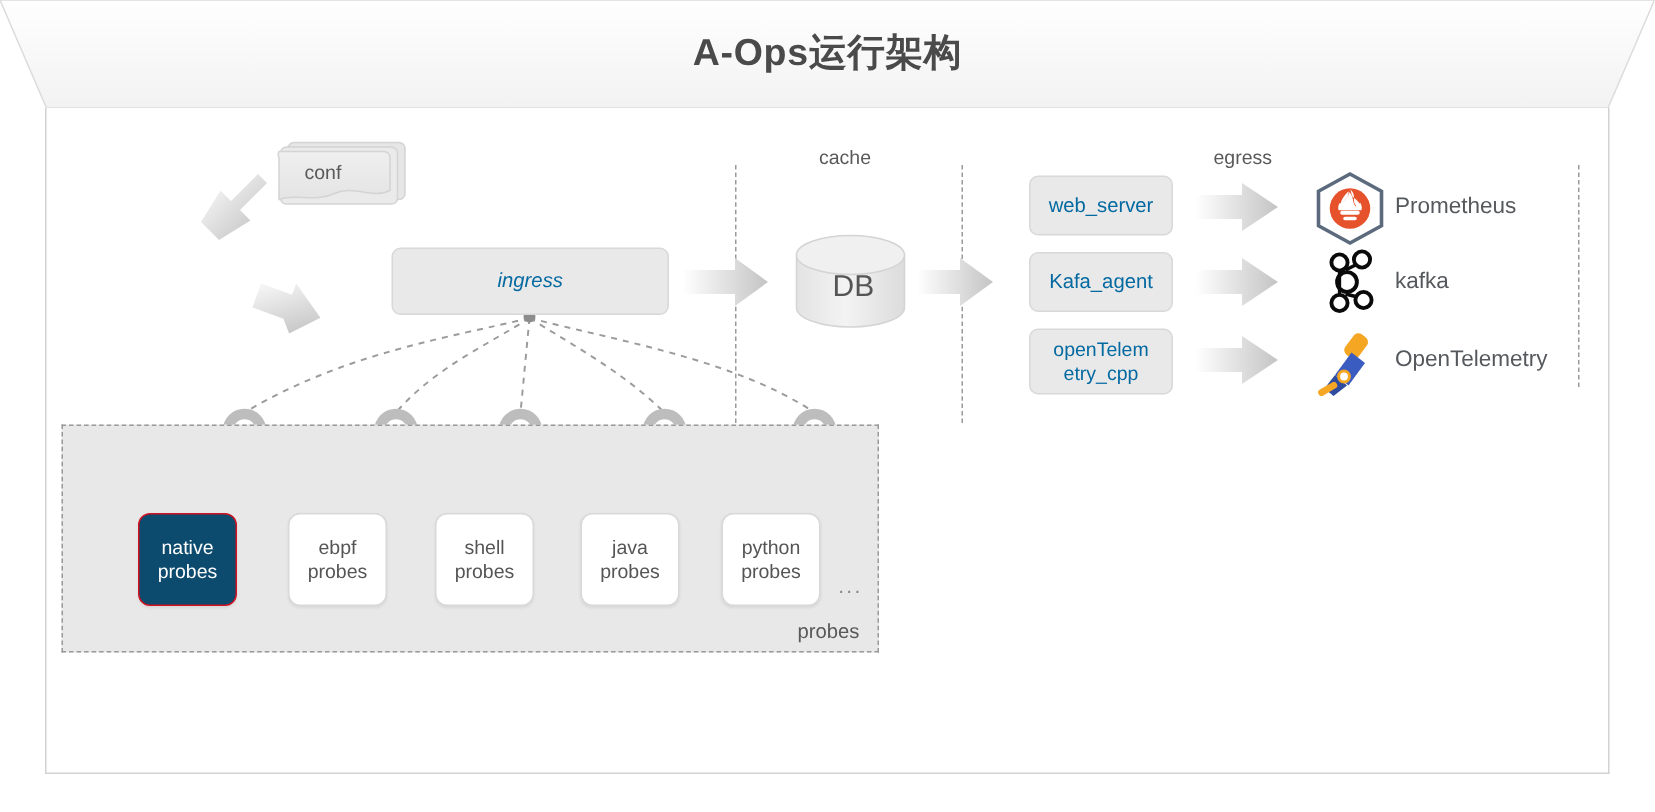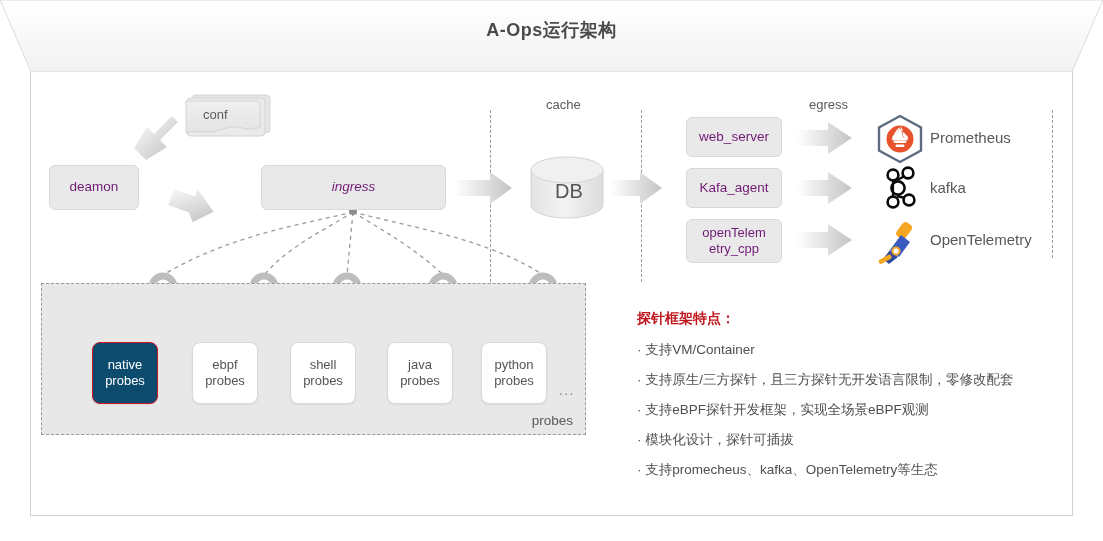--- a/index.html
+++ b/index.html
@@ -7,25 +7,25 @@
        font-family:"Liberation Sans","DejaVu Sans",sans-serif;
        -webkit-font-smoothing:antialiased;}
   #stage{position:relative;width:1103px;height:541px;}
 
   
   .frame-top{position:absolute;left:0;top:0;width:1103px;height:74px;}
   .frame-body{position:absolute;left:30px;top:72px;width:1043px;height:444px;
               border:1px solid #d2d2d2;border-top:none;background:#fff;
               box-sizing:border-box;}
   .title{position:absolute;left:0;top:18px;width:1103px;text-align:center;
-         font-size:18px;font-weight:bold;color:#4a4a4a;letter-spacing:.5px;}
+         font-size:25px;font-weight:bold;color:#4a4a4a;letter-spacing:.5px;}
 
   
   .node{position:absolute;box-sizing:border-box;border:1px solid #d8d8d8;
-        border-radius:6px;background:#e9e9e9;color:#701a75;font-size:13.5px;
+        border-radius:6px;background:#e9e9e9;color:#0369a1;font-size:13.5px;
         display:flex;align-items:center;justify-content:center;text-align:center;
         line-height:1.25;}
   .node.small{font-size:13px;}
 
   .label{position:absolute;color:#595959;font-size:13px;}
 
   
   .vdiv{position:absolute;border-left:1px dashed #9a9a9a;width:0;}
 
   
@@ -197,21 +197,20 @@
     <g transform="translate(879,224)">
       <rect x="20" y="-2" width="11" height="17" rx="4" transform="rotate(37 25 6)" fill="#f5a623"></rect>
       <path d="M22,11 L11,26 l9,7 L31,18 z" fill="#3a5bbf"></path>
       <path d="M11,26 L4,35 l6,5 l9,-7 z" fill="#2f4b9e"></path>
       <circle cx="17" cy="27" r="3.6" fill="#ffffff" stroke="#f5a623" stroke-width="2"></circle>
       <rect x="-1" y="33" width="14" height="4.6" rx="2.3" transform="rotate(-30 6 35)" fill="#f5a623"></rect>
     </g>
   </svg>
   </div>
 
-  <div class="node" style="left:49px;top:165px;width:90px;height:45px;">deamon</div>
 
   <div class="label" style="left:203px;top:107px;">conf</div>
 
   <div class="node" style="left:261px;top:165px;width:185px;height:45px;font-style:italic;">ingress</div>
 
   <div class="label" style="left:546px;top:97px;">cache</div>
   <div class="label" style="left:555px;top:180px;color:#555;font-size:20px;">DB</div>
 
   <div class="label" style="left:809px;top:97px;">egress</div>
 
@@ -244,22 +243,14 @@
   <div class="probe" style="left:387px;top:342px;">
     <span>java</span>
     <span>probes</span>
   </div>
   <div class="probe" style="left:481px;top:342px;">
     <span>python</span>
     <span>probes</span>
   </div>
 
 
-  <div class="feat">
-    <div class="feat-title">探针框架特点：</div>
-    <div class="feat-item">· 支持VM/Container</div>
-    <div class="feat-item">· 支持原生/三方探针，且三方探针无开发语言限制，零修改配套</div>
-    <div class="feat-item">· 支持eBPF探针开发框架，实现全场景eBPF观测</div>
-    <div class="feat-item">· 模块化设计，探针可插拔</div>
-    <div class="feat-item">· 支持promecheus、kafka、OpenTelemetry等生态</div>
-  </div>
 
 </div>
 
 </body></html>

